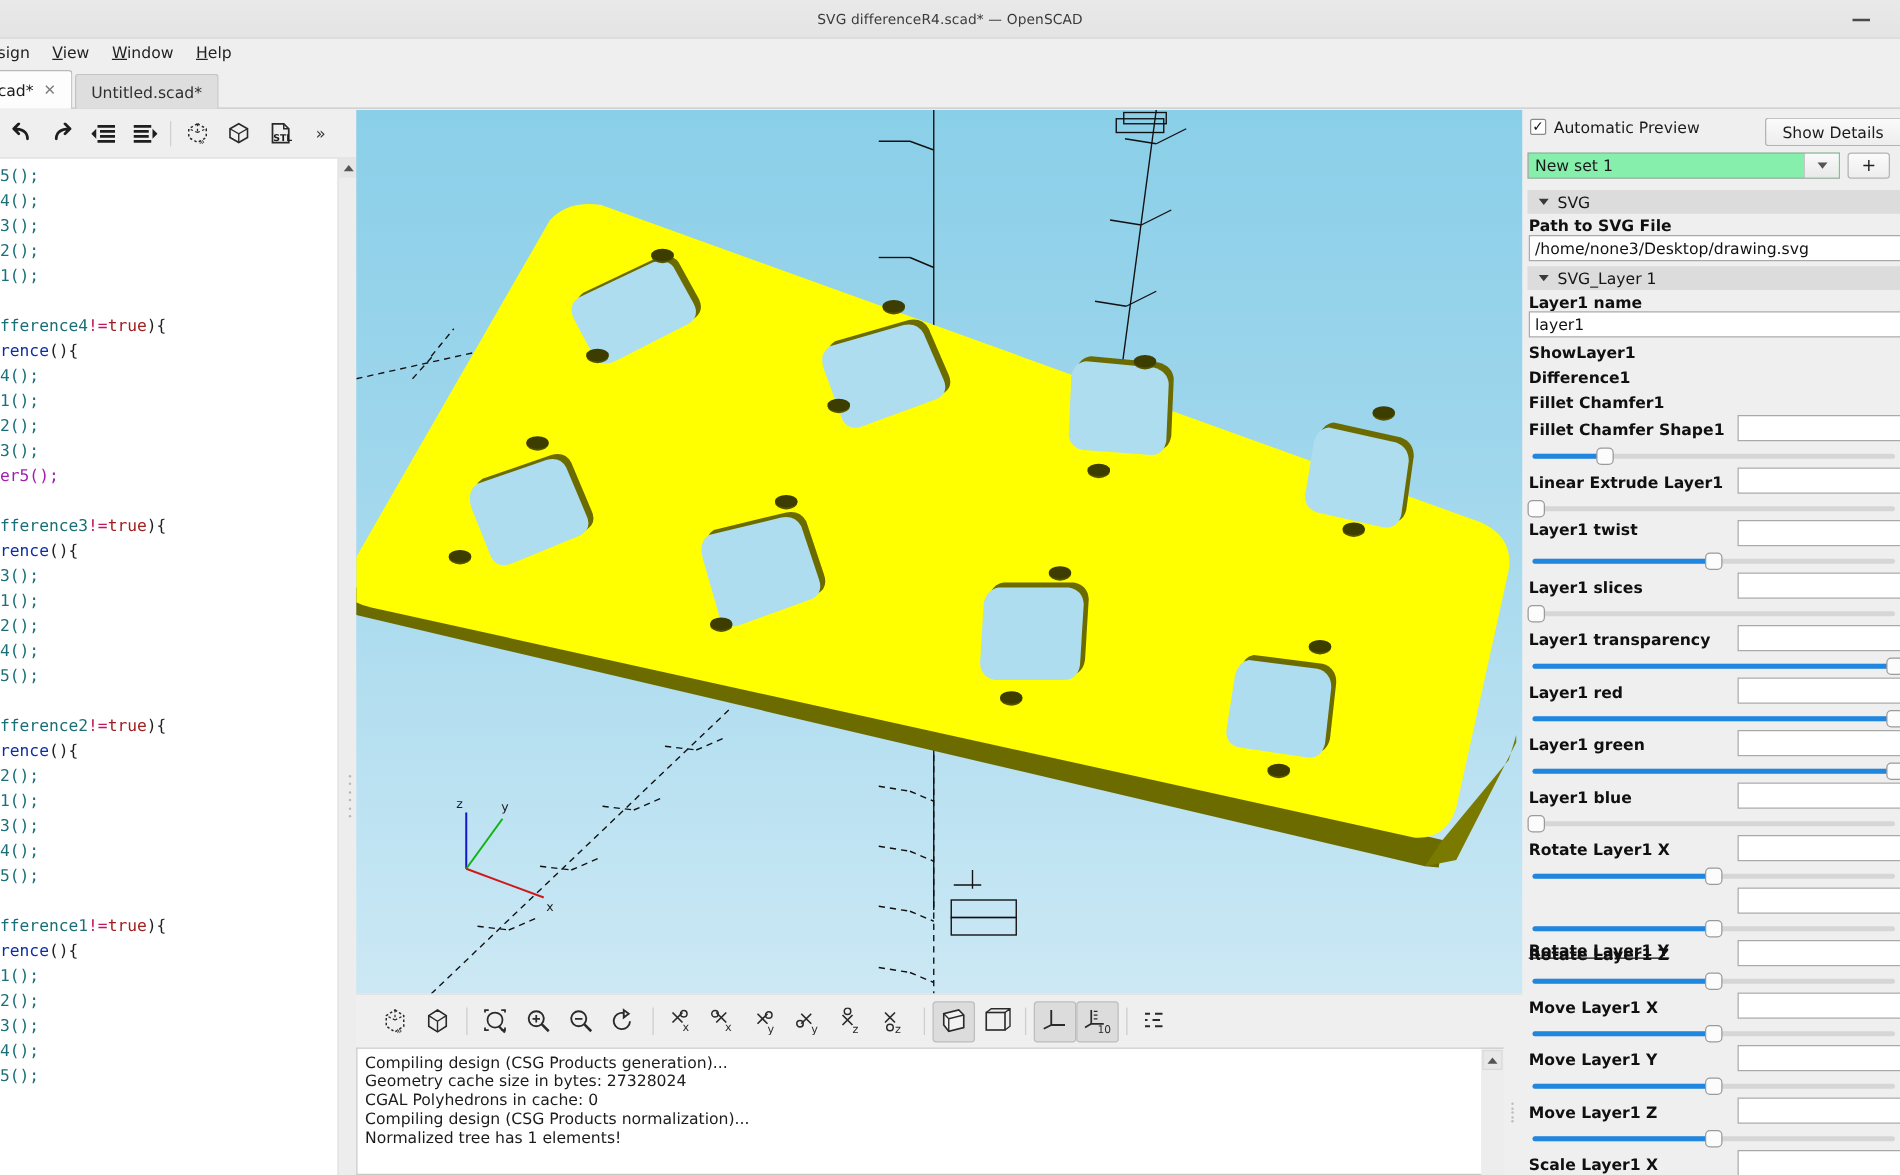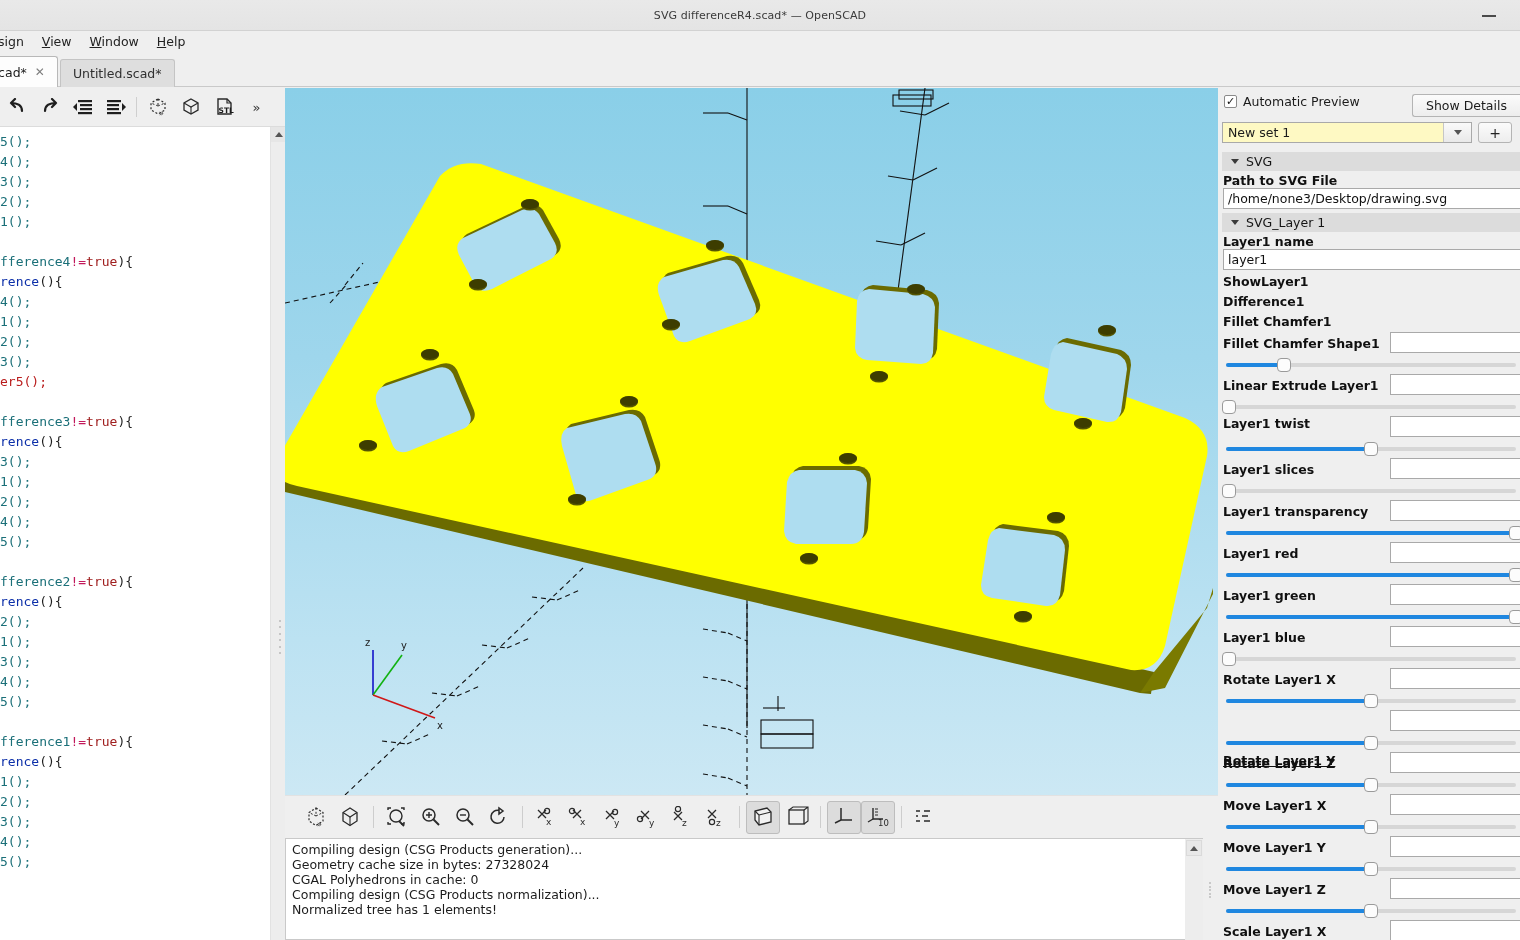--- a/index.html
+++ b/index.html
@@ -80,21 +80,21 @@
     background:#ffffff; overflow:hidden;
     font-family:"DejaVu Sans Mono", monospace;
     font-size:13px; line-height:20px;
   }
   #editor .code { padding:5px 0 0 0; white-space:pre; }
   .ln { height:20px; padding-left:0px; }
   .t-fn   { color:#1a6f78; }
   .t-kw   { color:#0b2ea8; }
   .t-bang { color:#c2185b; }
   .t-true { color:#a02020; }
-  .t-teal { color:#b91c1c; }
+  .t-teal { color:#a21caf; }
   .t-plain{ color:#1f1f1f; }
 
   #ed-scroll {
     position:absolute; left:270px; top:127px; width:15px; height:813px;
     background:#ededed; border-left:1px solid #e2e2e2;
   }
   #ed-scroll .arrowup {
     position:absolute; top:0; left:0; width:15px; height:15px;
     background:#e6e6e6; display:flex; align-items:center; justify-content:center;
   }
@@ -179,21 +179,21 @@
     display:flex;align-items:center; font-size:12.5px;
     background:linear-gradient(#fbfbfb,#ededed);
     border:1px solid #b4b4b4; border-radius:3px 0 0 3px; border-right:none;
     white-space:nowrap;
   }
   #rp-setrow {
     position:absolute; left:1222px; top:122px; width:300px; height:21px;
     display:flex; align-items:center;
   }
   #set-combo {
-    width:250px; height:21px; background:#fef9c3; border:1px solid #a9a9a9;
+    width:250px; height:21px; background:#86efac; border:1px solid #a9a9a9;
     display:flex; align-items:center; justify-content:space-between;
     font-size:12.5px; padding-left:5px;
   }
   #set-combo .cbtn {
     width:28px;height:19px; background:linear-gradient(#fafafa,#e9e9e9);
     border-left:1px solid #c6c6c6; display:flex;align-items:center;justify-content:center;
   }
   #plus-btn {
     margin-left:6px; width:34px;height:21px;
     background:linear-gradient(#fbfbfb,#ededed); border:1px solid #b4b4b4;

